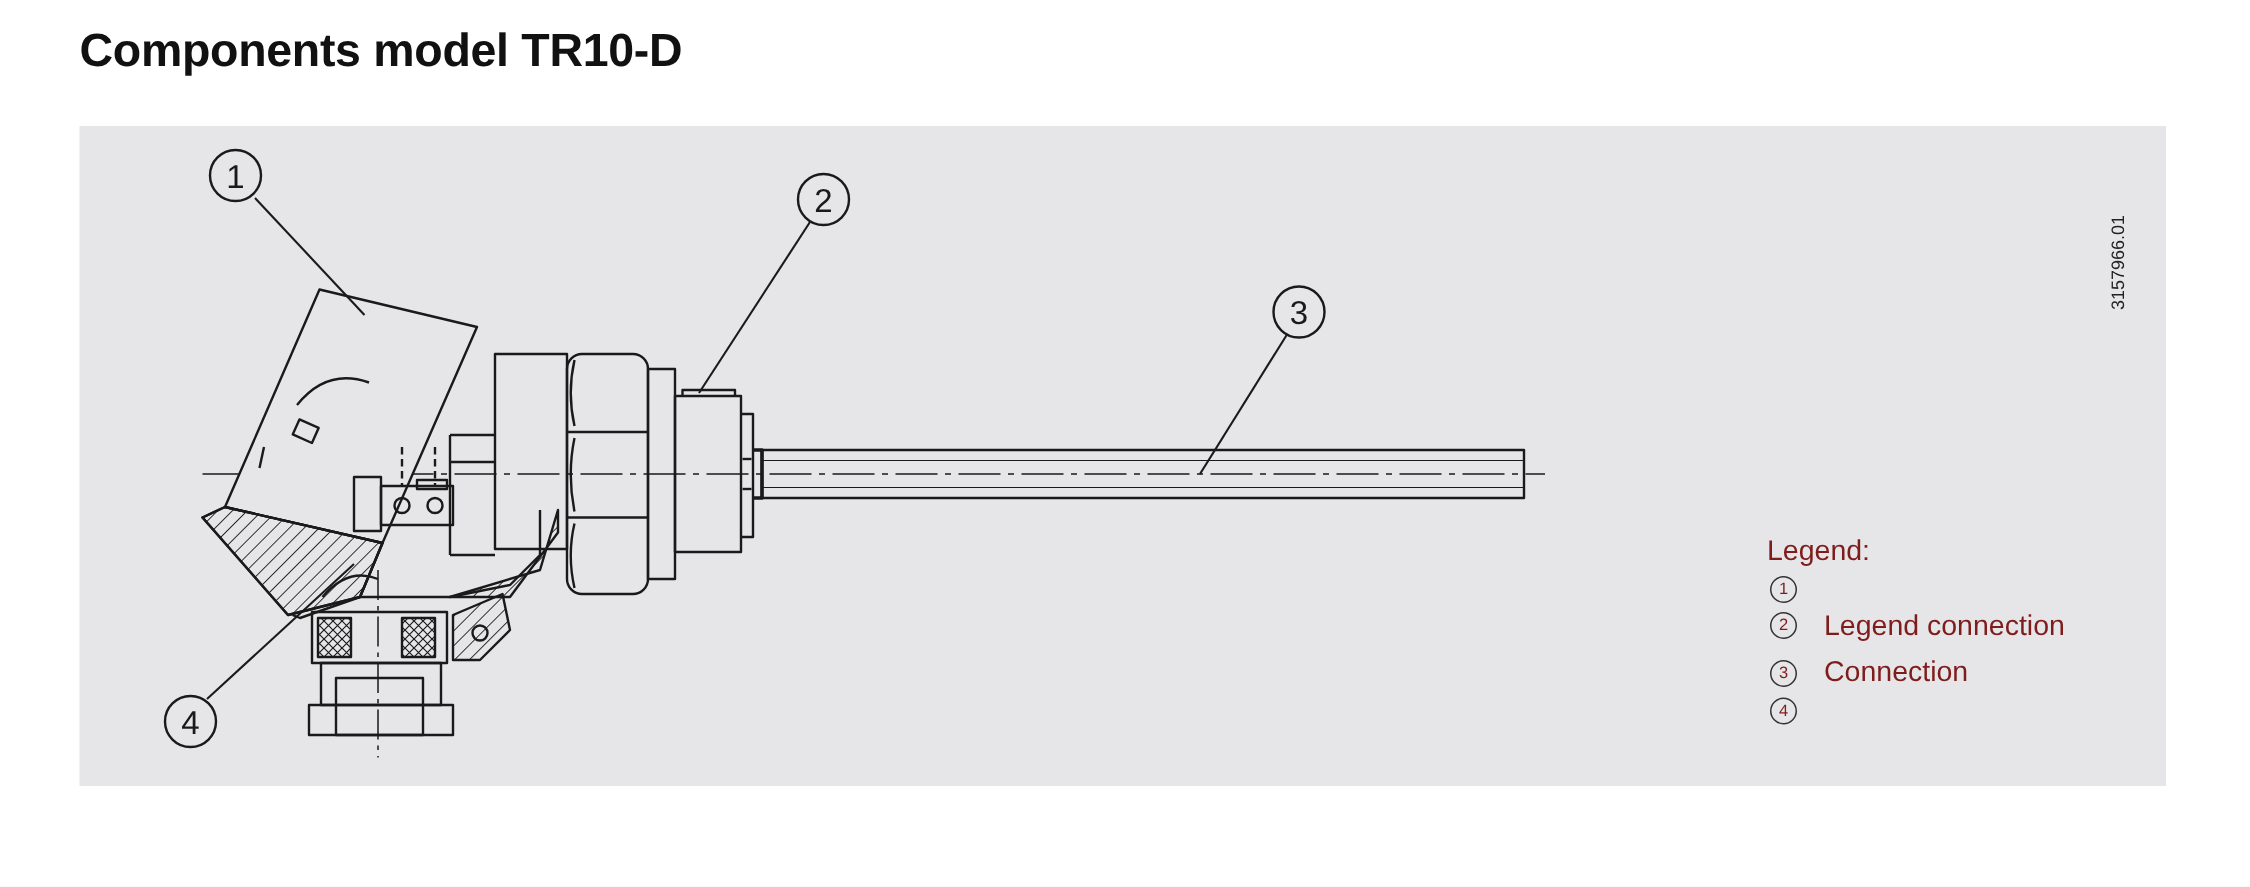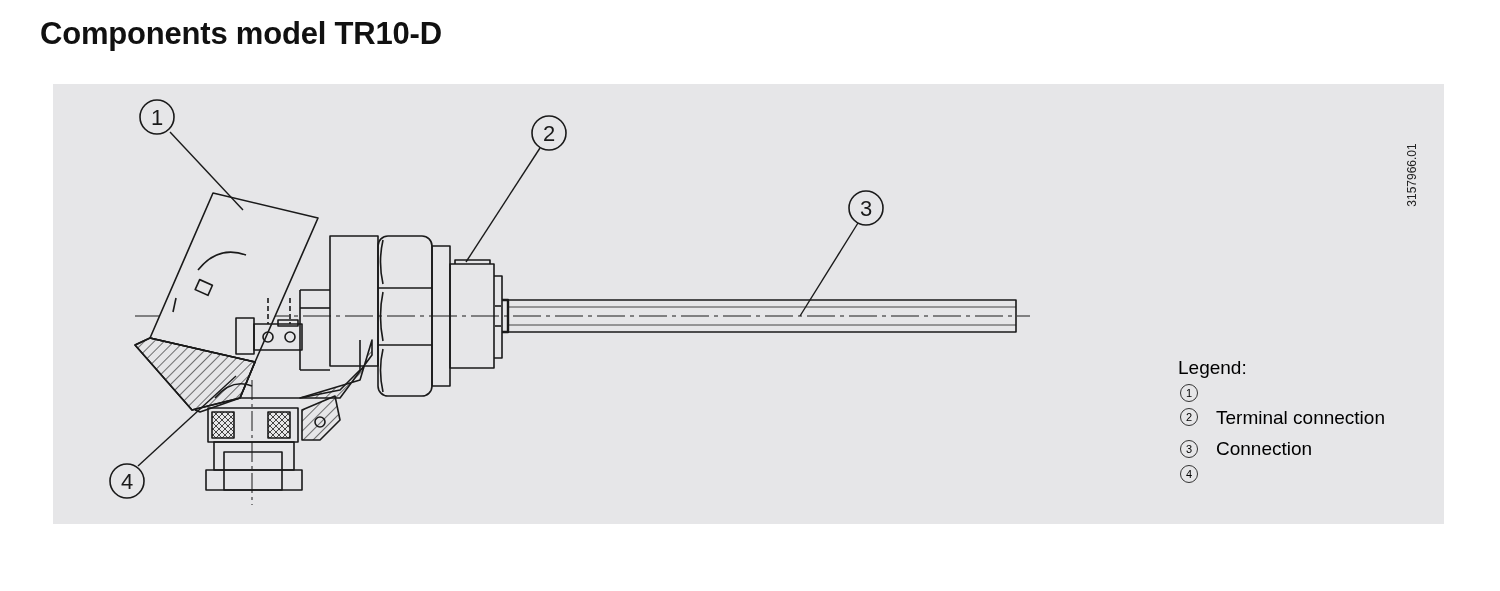--- a/index.html
+++ b/index.html
@@ -1,25 +1,25 @@
 <!DOCTYPE html>
 <html><head>
 <meta charset="utf-8">
 <style>
   html, body { margin: 0; padding: 0; background: #ffffff; }
   body { width: 1500px; height: 591px; position: relative; overflow: hidden;
          font-family: "Liberation Sans", sans-serif; color: #111; }
-  .title { position: absolute; left: 40px; top: 16px; font-size: 31px; font-weight: bold;
+  .title { position: absolute; left: 53px; top: 16px; font-size: 31px; font-weight: bold;
            letter-spacing: -0.2px; color: #111; margin: 0; }
   .panel { position: absolute; left: 53px; top: 84px; width: 1391px; height: 440px; background: #e6e6e8; }
   .drawing { position: absolute; left: 0; top: 0; }
   .docnum { position: absolute; left: 1392px; top: 120px; width: 40px; height: 110px; }
   .docnum span { position: absolute; left: 50%; top: 50%; transform: translate(-50%,-50%) rotate(-90deg);
                  font-size: 12px; white-space: nowrap; color: #222; }
-  .legend { position: absolute; left: 1178px; top: 352px; font-size: 19px; color: #000000; line-height: 31.5px; }
+  .legend { position: absolute; left: 1178px; top: 352px; font-size: 19px; color: #7f1d1d; line-height: 31.5px; }
   .legend-title { display: block; }
   .legend-row { display: flex; align-items: center; }
   .legend-num { display: inline-block; width: 16px; height: 16px; border: 1.2px solid #333; border-radius: 50%;
                 font-size: 11px; line-height: 16px; text-align: center; margin-right: 18px; margin-left: 2px; }
 </style>
 </head>
 <body>
 
 <h1 class="title">Components model TR10-D</h1>
 
@@ -126,21 +126,21 @@
   <span>3157966.01</span>
 </div>
 
 <div class="legend">
   <span class="legend-title">Legend:</span>
   <div class="legend-row">
     <span class="legend-num">1</span>
   </div>
   <div class="legend-row">
     <span class="legend-num">2</span>
-    <span>Terminal connection</span>
+    <span>Legend connection</span>
   </div>
   <div class="legend-row">
     <span class="legend-num">3</span>
     <span>Connection</span>
   </div>
   <div class="legend-row">
     <span class="legend-num">4</span>
   </div>
 </div>
 

